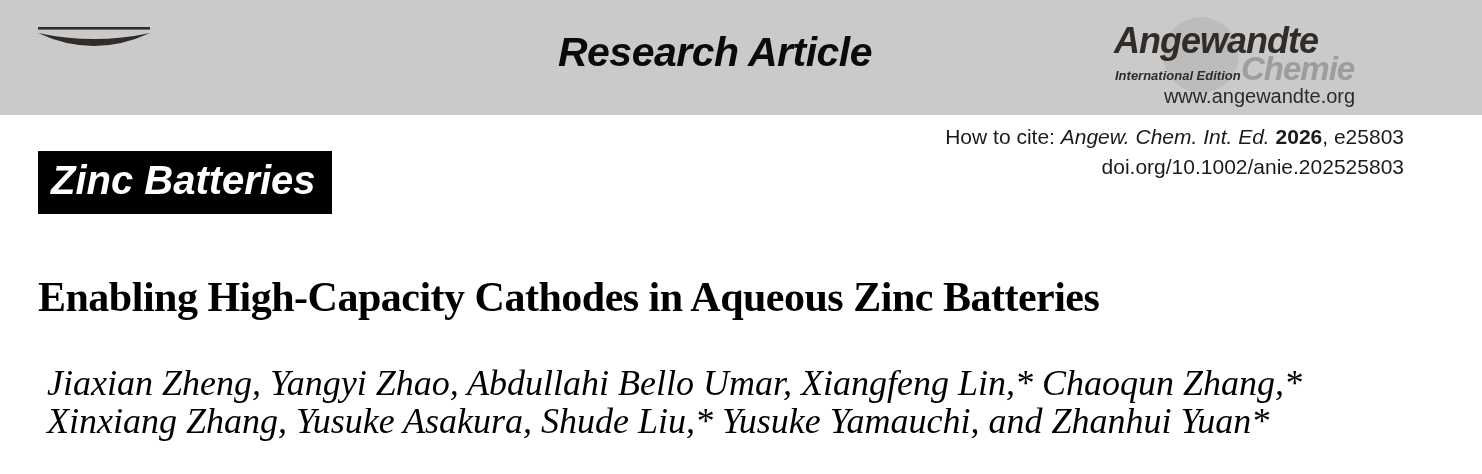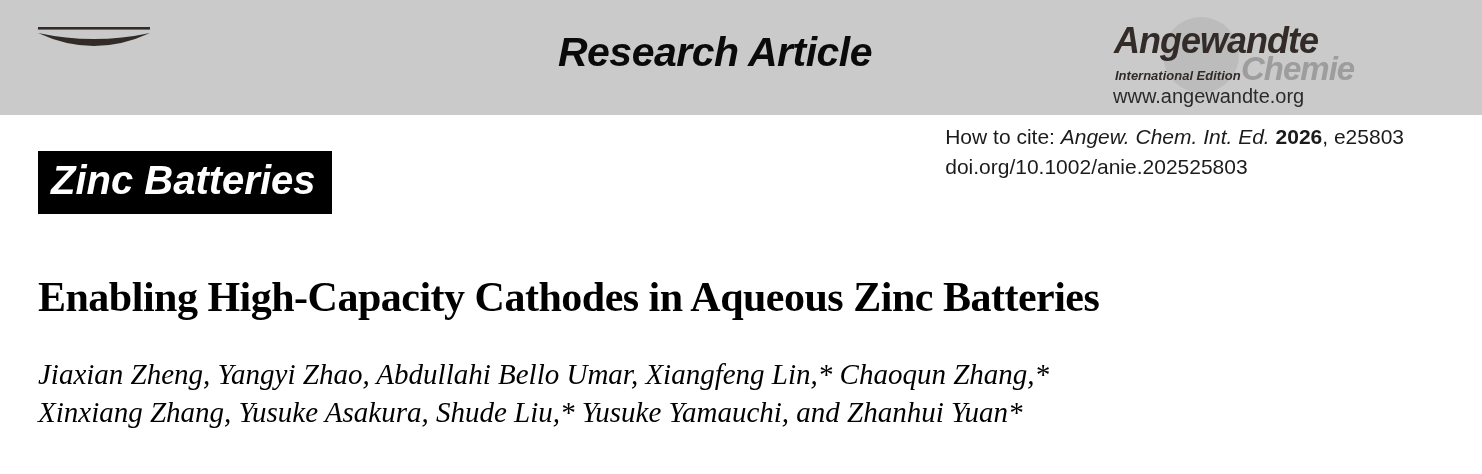--- a/index.html
+++ b/index.html
@@ -84,29 +84,30 @@
     font-weight: bold;
     font-style: italic;
     letter-spacing: -1px;
     color: var(--chemie_gray, #9d9d9d);
     text-align: center;
   }
   .brand-url {
     position: absolute;
     left: 0; top: 71px;
     width: 293px;
-    text-align: left;
+    text-align: center;
     font-size: 20px;
     color: #2b2b2b;
   }
 
   
   .cite {
     position: absolute;
     right: 78px; top: 122px;
+    text-align: right;
     font-size: 21px;
     line-height: 30px;
     color: #1b1b1b;
   }
   .cite .it { font-style: italic; }
   .cite b { font-weight: bold; }
 
   
   .category {
     position: absolute;
@@ -135,24 +136,24 @@
   .title sup {
     font-size: 0.62em;
     line-height: 0;
     vertical-align: super;
   }
 
   
   .authors {
     position: absolute;
     left: 38px; top: 355px;
-    margin: 0;
+    margin: 9px;
     font-family: "Liberation Serif", serif;
     font-style: italic;
-    font-size: 29px;
+    font-size: 36px;
     line-height: 38px;
     color: #000000;
     white-space: nowrap;
   }
 </style>
 </head>
 <body>
 
 <div class="page">
 

